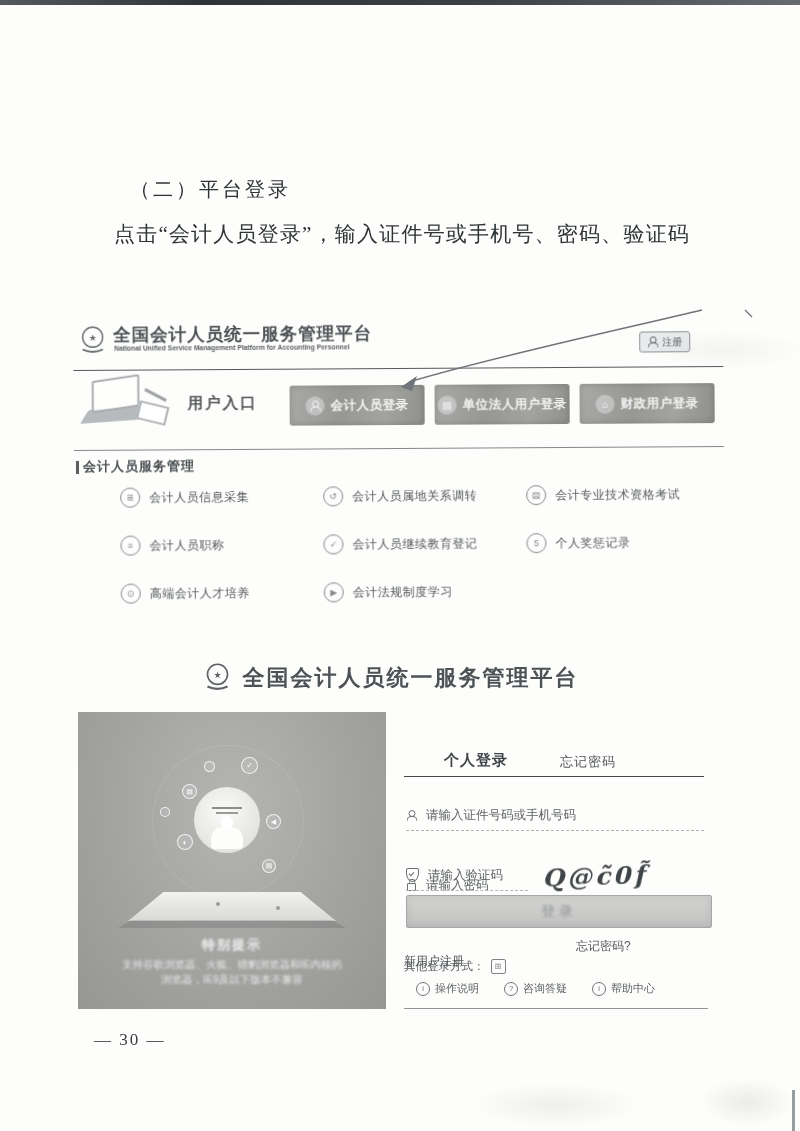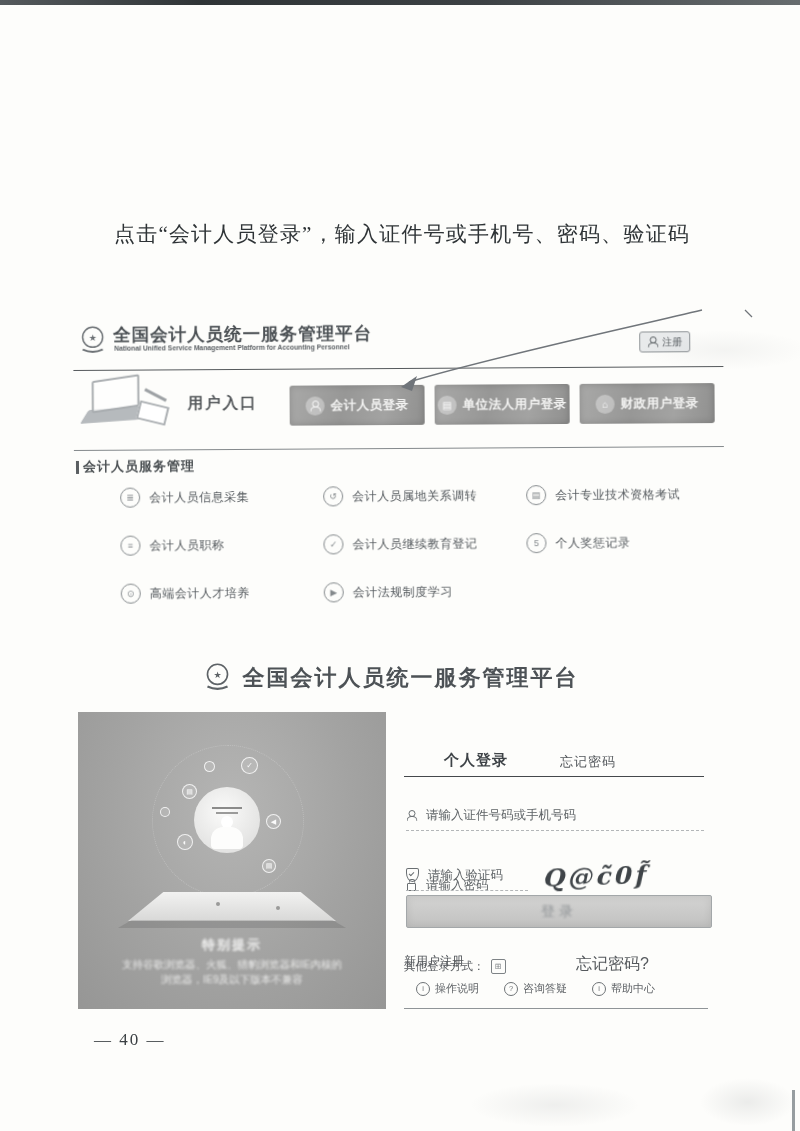--- a/index.html
+++ b/index.html
@@ -107,21 +107,21 @@
   .fld{border:none;outline:none;background:transparent;font-size:12.5px;color:#4a4e52;width:100%;padding:0;font-family:inherit;}
   .fld::placeholder{color:#5e6366;opacity:1;}
   .captcha{position:absolute;left:138px;top:121px;width:118px;height:40px;display:flex;align-items:center;justify-content:center;cursor:pointer;}
   .captcha span{font:italic bold 25px "DejaVu Serif","Liberation Serif",serif;color:#3f4448;letter-spacing:3px;
     transform:rotate(-2deg) skewX(-4deg);filter:blur(.3px);}
   .loginbtn{position:absolute;left:6px;top:160px;width:304px;height:31px;cursor:pointer;
     background:linear-gradient(#d3d3d2,#c2c2c1);border:1px solid #a3a7a9;border-radius:2px;
     display:flex;align-items:center;justify-content:center;box-shadow:inset 0 0 8px rgba(0,0,0,.09);}
   .loginbtn span{font-size:14px;color:#8d9194;letter-spacing:4px;filter:blur(1.1px);}
   .reglink{position:absolute;left:4px;top:198px;font-size:12px;color:#53575b;cursor:pointer;margin-top:20px;}
-  .forgot{position:absolute;left:176px;top:219px;font-size:16px;color:#55595d;cursor:pointer;text-align:center;}
+  .forgot{position:absolute;left:176px;top:203px;font-size:12px;color:#55595d;cursor:pointer;text-align:center;}
   .otherrow{position:absolute;left:4px;top:224px;display:flex;align-items:center;gap:6px;font-size:11.5px;color:#55595d;}
   .other-ico{width:13px;height:13px;border:1px solid #7e8386;border-radius:2px;font-size:8px;color:#7e8386;
     display:flex;align-items:center;justify-content:center;cursor:pointer;}
   .cfoot{position:absolute;left:16px;top:246px;display:flex;gap:25px;}
   .fitem{display:flex;align-items:center;gap:5px;font-size:11px;color:#5d6165;cursor:pointer;}
   .fico{width:12px;height:12px;border:1px solid #6e7376;border-radius:50%;font-size:7.5px;flex:none;
     display:flex;align-items:center;justify-content:center;color:#6e7376;}
   .cardline{position:absolute;left:4px;top:273px;width:304px;border-top:1px solid #8f9497;}
 
   
@@ -138,20 +138,21 @@
     border-radius:2px 2px 50% 50% / 2px 2px 65% 65%;}
   .ico-shield::after{content:"";position:absolute;left:2px;top:3px;width:4px;height:2px;
     border-left:1px solid currentColor;border-bottom:1px solid currentColor;transform:rotate(-45deg);}
 </style>
 </head>
 <body>
 
 <div class="page">
   <div class="scan-top"></div>
 
+  <div class="doc-heading">（二）平台登录</div>
   <div class="doc-line doc-line1">点击“会计人员登录”，输入证件号或手机号、密码、验证码</div>
 
   <div class="shot1">
     <svg class="s1-logo" viewBox="0 0 34 34">
       <circle cx="17" cy="13.5" r="11" fill="none" stroke="#6a6f73" stroke-width="1.6"></circle>
       <text x="17" y="18" font-size="10" text-anchor="middle" fill="#6a6f73">★</text>
       <path d="M6 27 Q17 32 28 27" stroke="#6a6f73" fill="none" stroke-width="2.2"></path>
     </svg>
     <div class="s1-title">全国会计人员统一服务管理平台</div>
     <div class="s1-sub">National Unified Service Management Platform for Accounting Personnel</div>
@@ -309,19 +310,19 @@
         <span>咨询答疑</span>
       </div>
       <div class="fitem">
         <span class="fico">i</span>
         <span>帮助中心</span>
       </div>
     </div>
     <div class="cardline"></div>
   </div>
 
-  <div class="pagenum">— 40 —</div>
+  <div class="pagenum">— 30 —</div>
 
   <div class="smudge sm1"></div>
   <div class="smudge sm2"></div>
   <div class="smudge sm3"></div>
   <div class="scan-right"></div>
 </div>
 
 </body></html>

